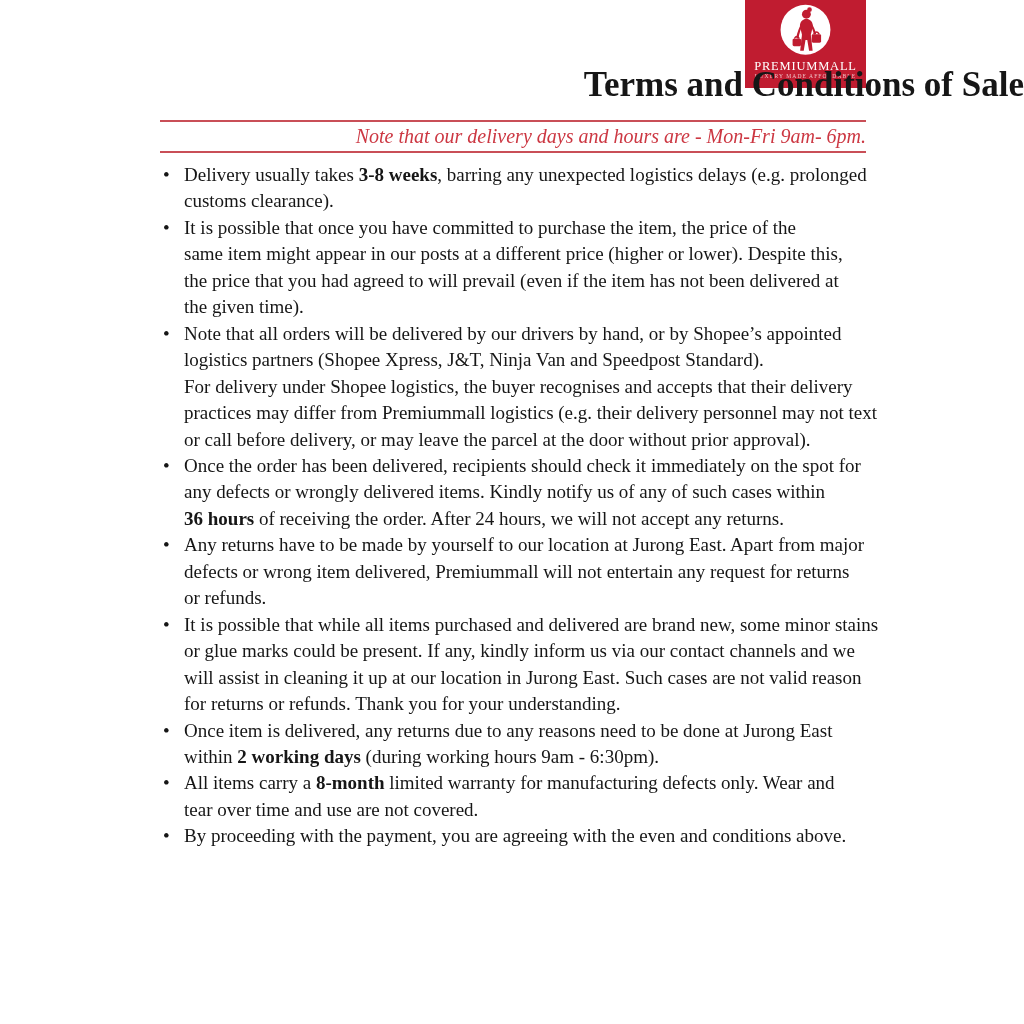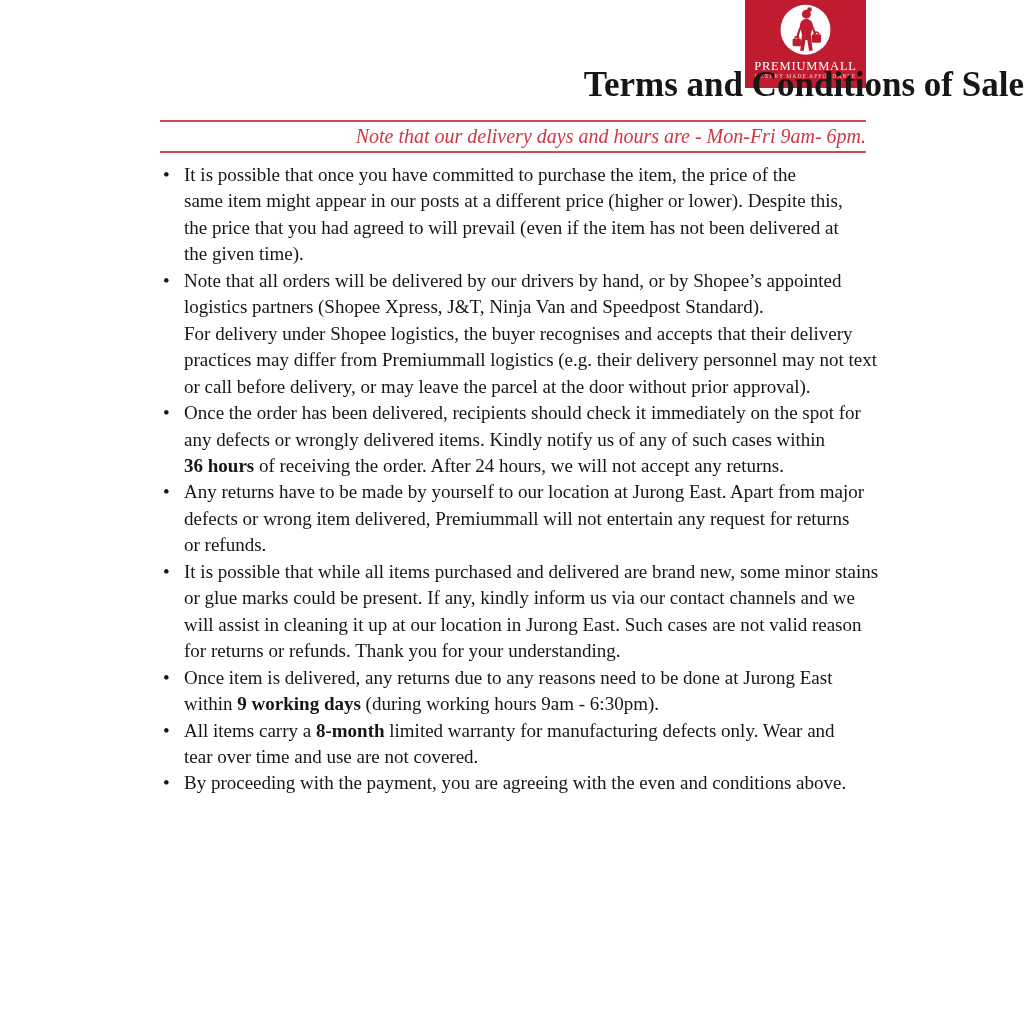--- a/index.html
+++ b/index.html
@@ -87,37 +87,39 @@
   <div class="brand-tagline">LUXURY MADE AFFORDABLE</div>
 </div>
 
 <h1 class="page-title">Terms and Conditions of Sale</h1>
 
 <div class="notice">
   <div class="notice-text">Note that our delivery days and hours are - Mon-Fri 9am- 6pm.</div>
 </div>
 
 <ul class="terms">
+    <li><span>Delivery usually takes </span><span class="bold">3-8 weeks</span><span>, barring any unexpected logistics delays (e.g. prolonged
+customs clearance).</span></li>
     <li><span>It is possible that once you have committed to purchase the item, the price of the
 same item might appear in our posts at a different price (higher or lower). Despite this,
 the price that you had agreed to will prevail (even if the item has not been delivered at
 the given time).</span></li>
     <li><span>Note that all orders will be delivered by our drivers by hand, or by Shopee’s appointed
 logistics partners (Shopee Xpress, J&amp;T, Ninja Van and Speedpost Standard).
 For delivery under Shopee logistics, the buyer recognises and accepts that their delivery
 practices may differ from Premiummall logistics (e.g. their delivery personnel may not text
 or call before delivery, or may leave the parcel at the door without prior approval).</span></li>
     <li><span>Once the order has been delivered, recipients should check it immediately on the spot for
 any defects or wrongly delivered items. Kindly notify us of any of such cases within
 </span><span class="bold">36 hours</span><span> of receiving the order. After 24 hours, we will not accept any returns.</span></li>
     <li><span>Any returns have to be made by yourself to our location at Jurong East. Apart from major
 defects or wrong item delivered, Premiummall will not entertain any request for returns
 or refunds.</span></li>
     <li><span>It is possible that while all items purchased and delivered are brand new, some minor stains
 or glue marks could be present. If any, kindly inform us via our contact channels and we
 will assist in cleaning it up at our location in Jurong East. Such cases are not valid reason
 for returns or refunds. Thank you for your understanding.</span></li>
     <li><span>Once item is delivered, any returns due to any reasons need to be done at Jurong East
-within </span><span class="bold">9 working days</span><span> (during working hours 9am - 6:30pm).</span></li>
+within </span><span class="bold">2 working days</span><span> (during working hours 9am - 6:30pm).</span></li>
     <li><span>All items carry a </span><span class="bold">8-month</span><span> limited warranty for manufacturing defects only. Wear and
 tear over time and use are not covered.</span></li>
     <li><span>By proceeding with the payment, you are agreeing with the even and conditions above.</span></li>
   </ul>
 
 </body></html>

